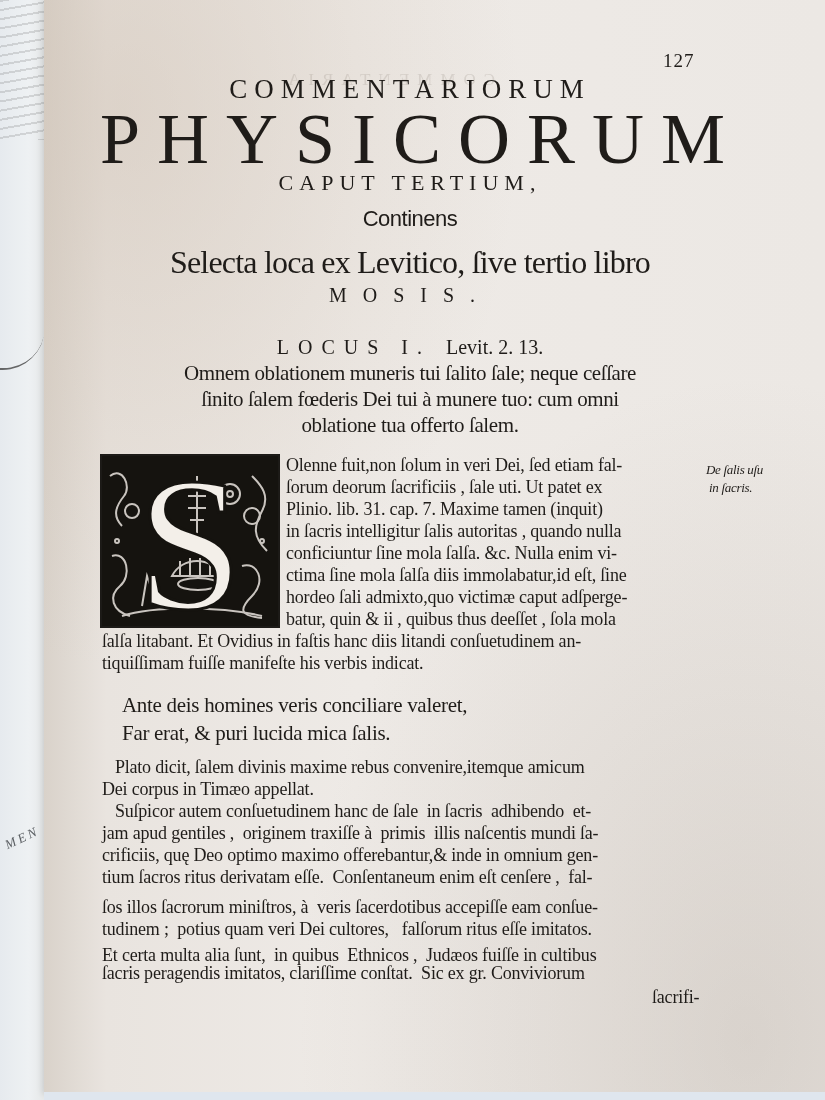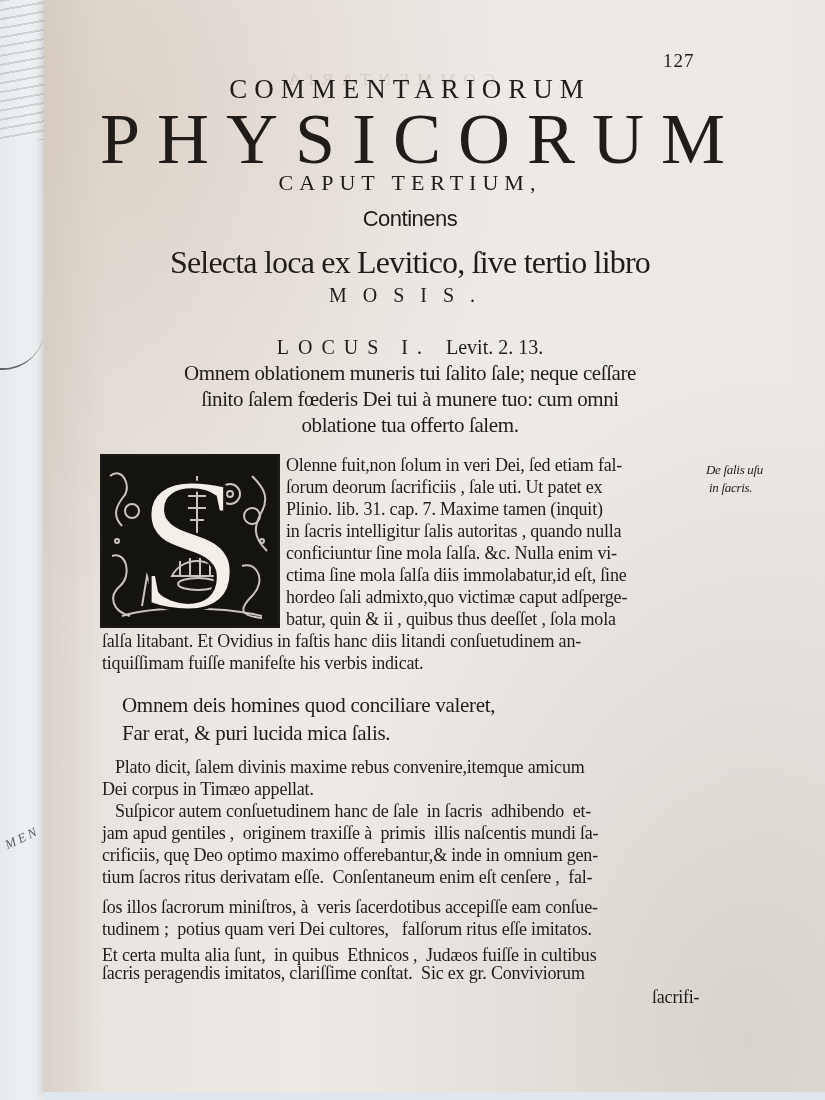--- a/index.html
+++ b/index.html
@@ -145,21 +145,21 @@
 <div class="body-line ind" style="top:564px">ctima ſine mola ſalſa diis immolabatur,id eſt, ſine</div>
 <div class="body-line ind" style="top:586px">hordeo ſali admixto,quo victimæ caput adſperge-</div>
 <div class="body-line ind" style="top:608px">batur,  quin &amp; ii ,   quibus thus deeſſet ,  ſola mola</div>
 
 <div class="marginal" style="left:706px; top:462px">De ſalis uſu</div>
 <div class="marginal" style="left:709px; top:480px">in ſacris.</div>
 
 <div class="body-line full" style="top:630px">ſalſa litabant.  Et Ovidius in faſtis hanc diis litandi conſuetudinem an-</div>
 <div class="body-line full" style="top:652px">tiquiſſimam fuiſſe manifeſte his verbis indicat.</div>
 
-<div class="body-line poem" style="top:694px">Omnem deis homines quod conciliare valeret,</div>
+<div class="body-line poem" style="top:694px">Ante deis homines veris conciliare valeret,</div>
 <div class="body-line poem" style="top:722px">Far erat, &amp; puri lucida mica ſalis.</div>
 
 <div class="body-line full" style="top:756px; white-space:pre">   Plato dicit, ſalem divinis maxime rebus convenire,itemque amicum</div>
 <div class="body-line full" style="top:778px; white-space:pre">Dei corpus in Timæo appellat.</div>
 <div class="body-line full" style="top:800px; white-space:pre">   Suſpicor autem conſuetudinem hanc de ſale  in ſacris  adhibendo  et-</div>
 <div class="body-line full" style="top:822px; white-space:pre">jam apud gentiles ,  originem traxiſſe à  primis  illis naſcentis mundi ſa-</div>
 <div class="body-line full" style="top:844px; white-space:pre">crificiis, quę Deo optimo maximo offerebantur,&amp; inde in omnium gen-</div>
 <div class="body-line full" style="top:866px; white-space:pre">tium ſacros ritus derivatam eſſe.  Conſentaneum enim eſt cenſere ,  fal-</div>
 <div class="body-line full" style="top:896px; white-space:pre">ſos illos ſacrorum miniſtros, à  veris ſacerdotibus accepiſſe eam conſue-</div>
 <div class="body-line full" style="top:918px; white-space:pre">tudinem ;  potius quam veri Dei cultores,   falſorum ritus eſſe imitatos.</div>

